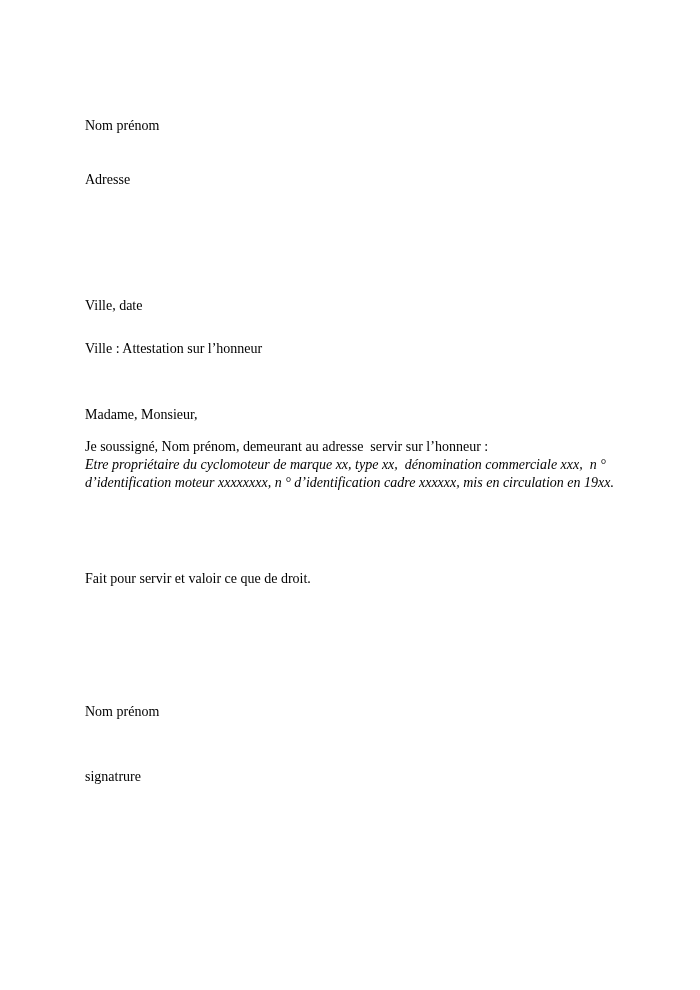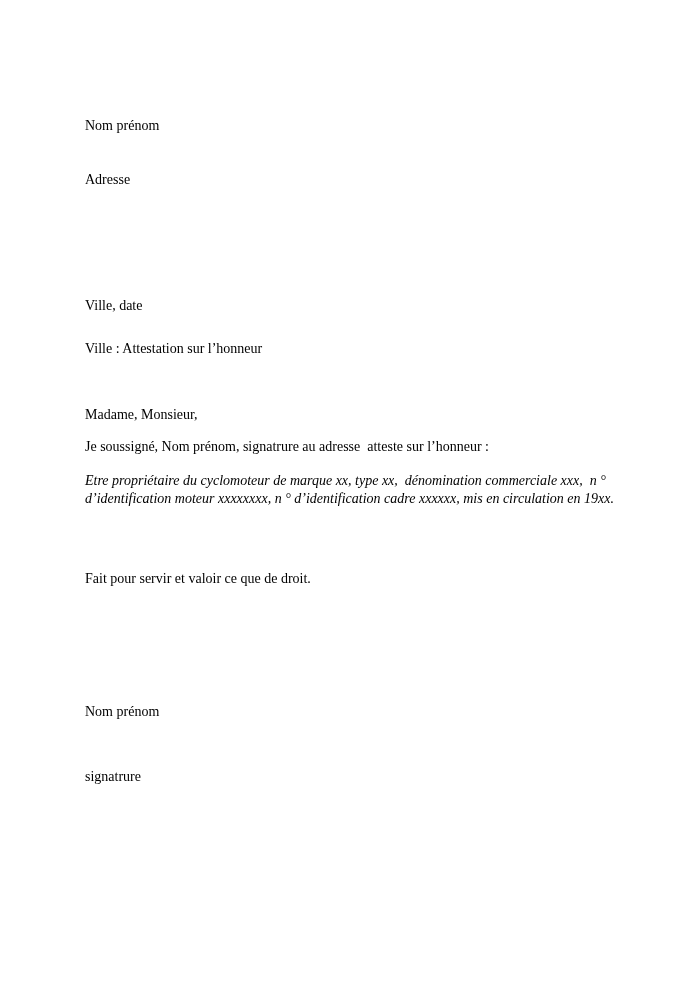--- a/index.html
+++ b/index.html
@@ -40,23 +40,23 @@
     <div>Adresse</div>
   </div>
 
 
   <div class="block left" style="top: 297px;">Ville, date</div>
 
   <div class="block left" style="top: 340px;">Ville : Attestation sur l’honneur</div>
 
   <div class="block left" style="top: 406px; text-align: right;">Madame, Monsieur,</div>
 
-  <div class="block left para" style="top: 438px;">Je soussigné, Nom prénom, signatrure au adresse  atteste sur l’honneur :</div>
+  <div class="block left para" style="top: 438px;">Je soussigné, Nom prénom, demeurant au adresse  servir sur l’honneur :</div>
 
-  <div class="block left para italic" style="top: 472px;">Etre propriétaire du cyclomoteur de marque xx, type xx,  dénomination commerciale xxx,  n ° d’identification moteur xxxxxxxx, n ° d’identification cadre xxxxxx, mis en circulation en 19xx.</div>
+  <div class="block left para italic" style="top: 456px;">Etre propriétaire du cyclomoteur de marque xx, type xx,  dénomination commerciale xxx,  n ° d’identification moteur xxxxxxxx, n ° d’identification cadre xxxxxx, mis en circulation en 19xx.</div>
 
 
   <div class="block left" style="top: 570px;">Fait pour servir et valoir ce que de droit.</div>
 
   <div class="block left" style="top: 703px;">Nom prénom</div>
 
   <div class="block left" style="top: 768px;">signatrure</div>
 
 </div>
 

